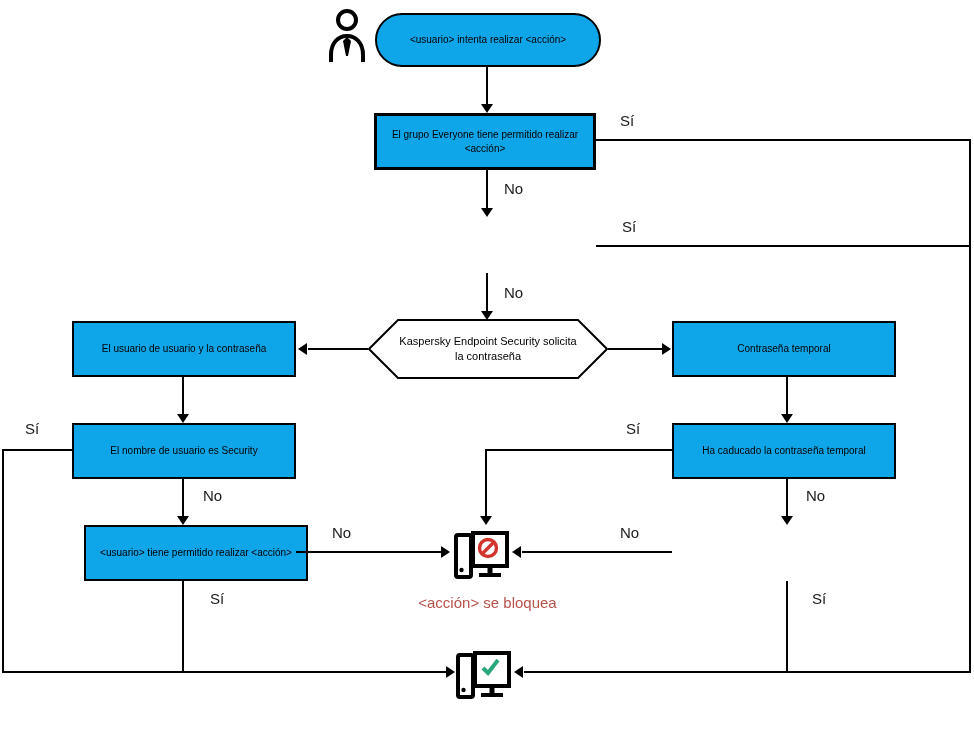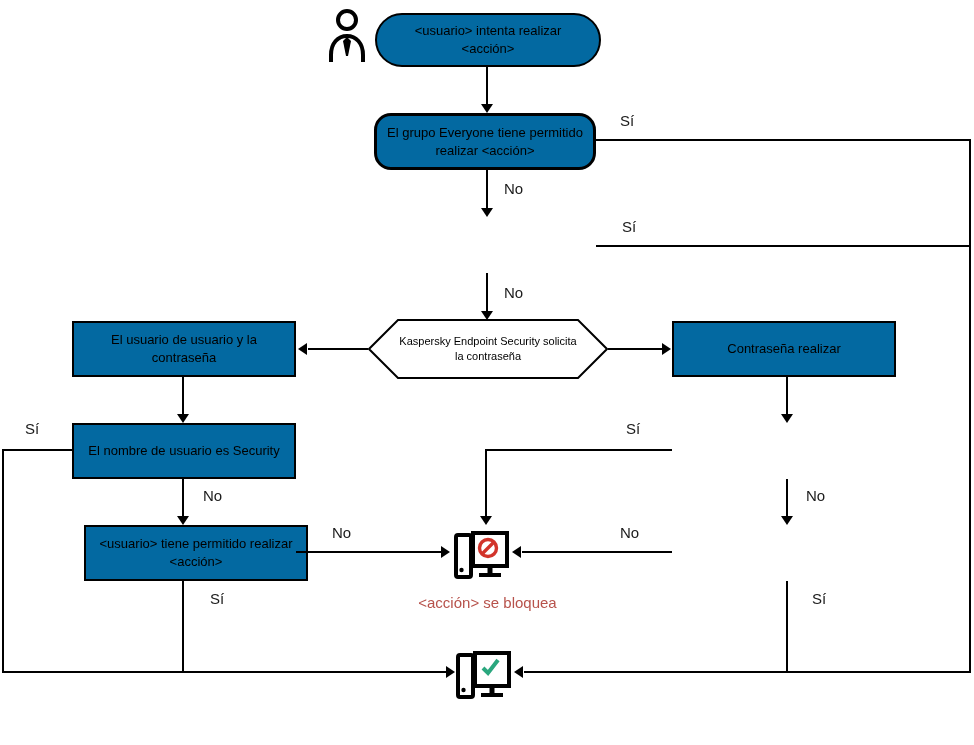--- a/index.html
+++ b/index.html
@@ -1,25 +1,25 @@
 <!DOCTYPE html>
 <html style="--line: #000000; --blocked_text: #b7524b; --deny_sign: #d2342b; --performed_text: #00838f; --check: #2aa77e;"><head>
 <meta charset="utf-8">
 <style>
   html,body{margin:0;padding:0;background:#ffffff;}
   #stage{
     position:relative;width:974px;height:745px;background:#fff;
     font-family:"Liberation Sans", sans-serif;color:#000;overflow:hidden;
   }
   .node{
-    position:absolute;border:2px solid var(--line);background:#0369a1;
+    position:absolute;border:2px solid var(--line);background:#0ea5e9;
     display:flex;align-items:center;justify-content:center;text-align:center;
-    font-size:13px;line-height:1.35;padding:4px 10px;box-sizing:border-box;
+    font-size:10px;line-height:1.35;padding:4px 10px;box-sizing:border-box;
   }
-  .node.thick{border-width:3px;border-radius:17px;}
+  .node.thick{border-width:3px;}
   .oval{border-radius:28px;}
   .h-line,.v-line{position:absolute;background:var(--line);}
   .h-line{height:2px;}
   .v-line{width:2px;}
   .ah{position:absolute;width:0;height:0;}
   .ah-down{border-left:6px solid transparent;border-right:6px solid transparent;border-top:9px solid var(--line);}
   .ah-right{border-top:6px solid transparent;border-bottom:6px solid transparent;border-left:9px solid var(--line);}
   .ah-left{border-top:6px solid transparent;border-bottom:6px solid transparent;border-right:9px solid var(--line);}
   .edge-label{position:absolute;font-size:15px;color:#1a1a1a;}
   .hex-wrap{position:absolute;left:368px;top:319px;width:240px;height:60px;}
@@ -108,26 +108,29 @@
   </div>
 
   <div class="edge-label" style="left:332px;top:524px">No</div>
   <div class="h-line" style="left:296px;top:551px;width:145px"></div>
   <div class="ah ah-right" style="left:441px;top:546px"></div>
 
   <div class="edge-label" style="left:210px;top:590px">Sí</div>
   <div class="v-line" style="left:182px;top:581px;height:92px"></div>
 
   <div class="node" style="left:672px;top:321px;width:224px;height:56px">
-    <span>Contraseña realizar</span>
+    <span>Contraseña temporal</span>
   </div>
 
   <div class="v-line" style="left:786px;top:377px;height:38px"></div>
   <div class="ah ah-down" style="left:781px;top:414px"></div>
 
+  <div class="node" style="left:672px;top:423px;width:224px;height:56px">
+    <span>Ha caducado la contraseña temporal</span>
+  </div>
 
   <div class="edge-label" style="left:626px;top:420px">Sí</div>
   <div class="h-line" style="left:486px;top:449px;width:186px"></div>
   <div class="v-line" style="left:485px;top:449px;height:68px"></div>
   <div class="ah ah-down" style="left:480px;top:516px"></div>
 
   <div class="edge-label" style="left:806px;top:487px">No</div>
   <div class="v-line" style="left:786px;top:479px;height:38px"></div>
   <div class="ah ah-down" style="left:781px;top:516px"></div>
 

